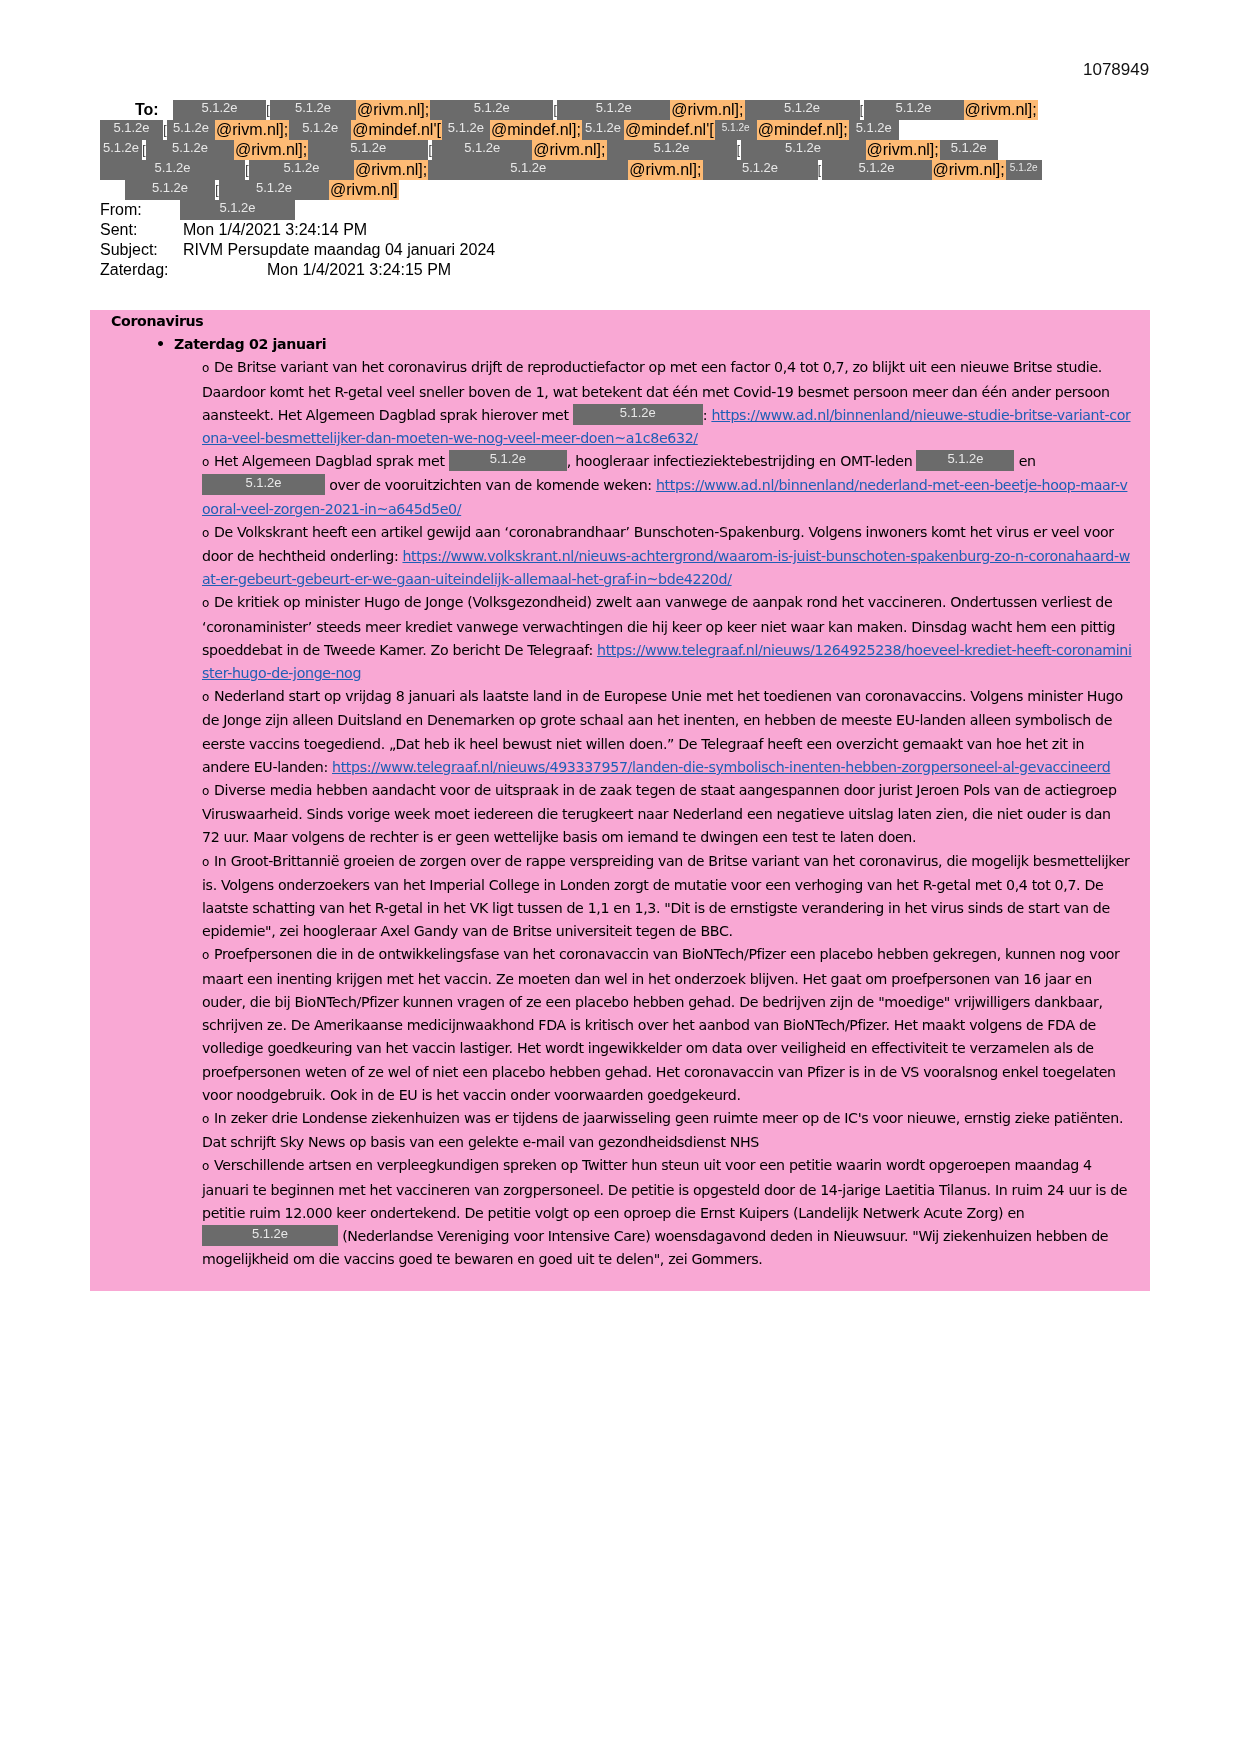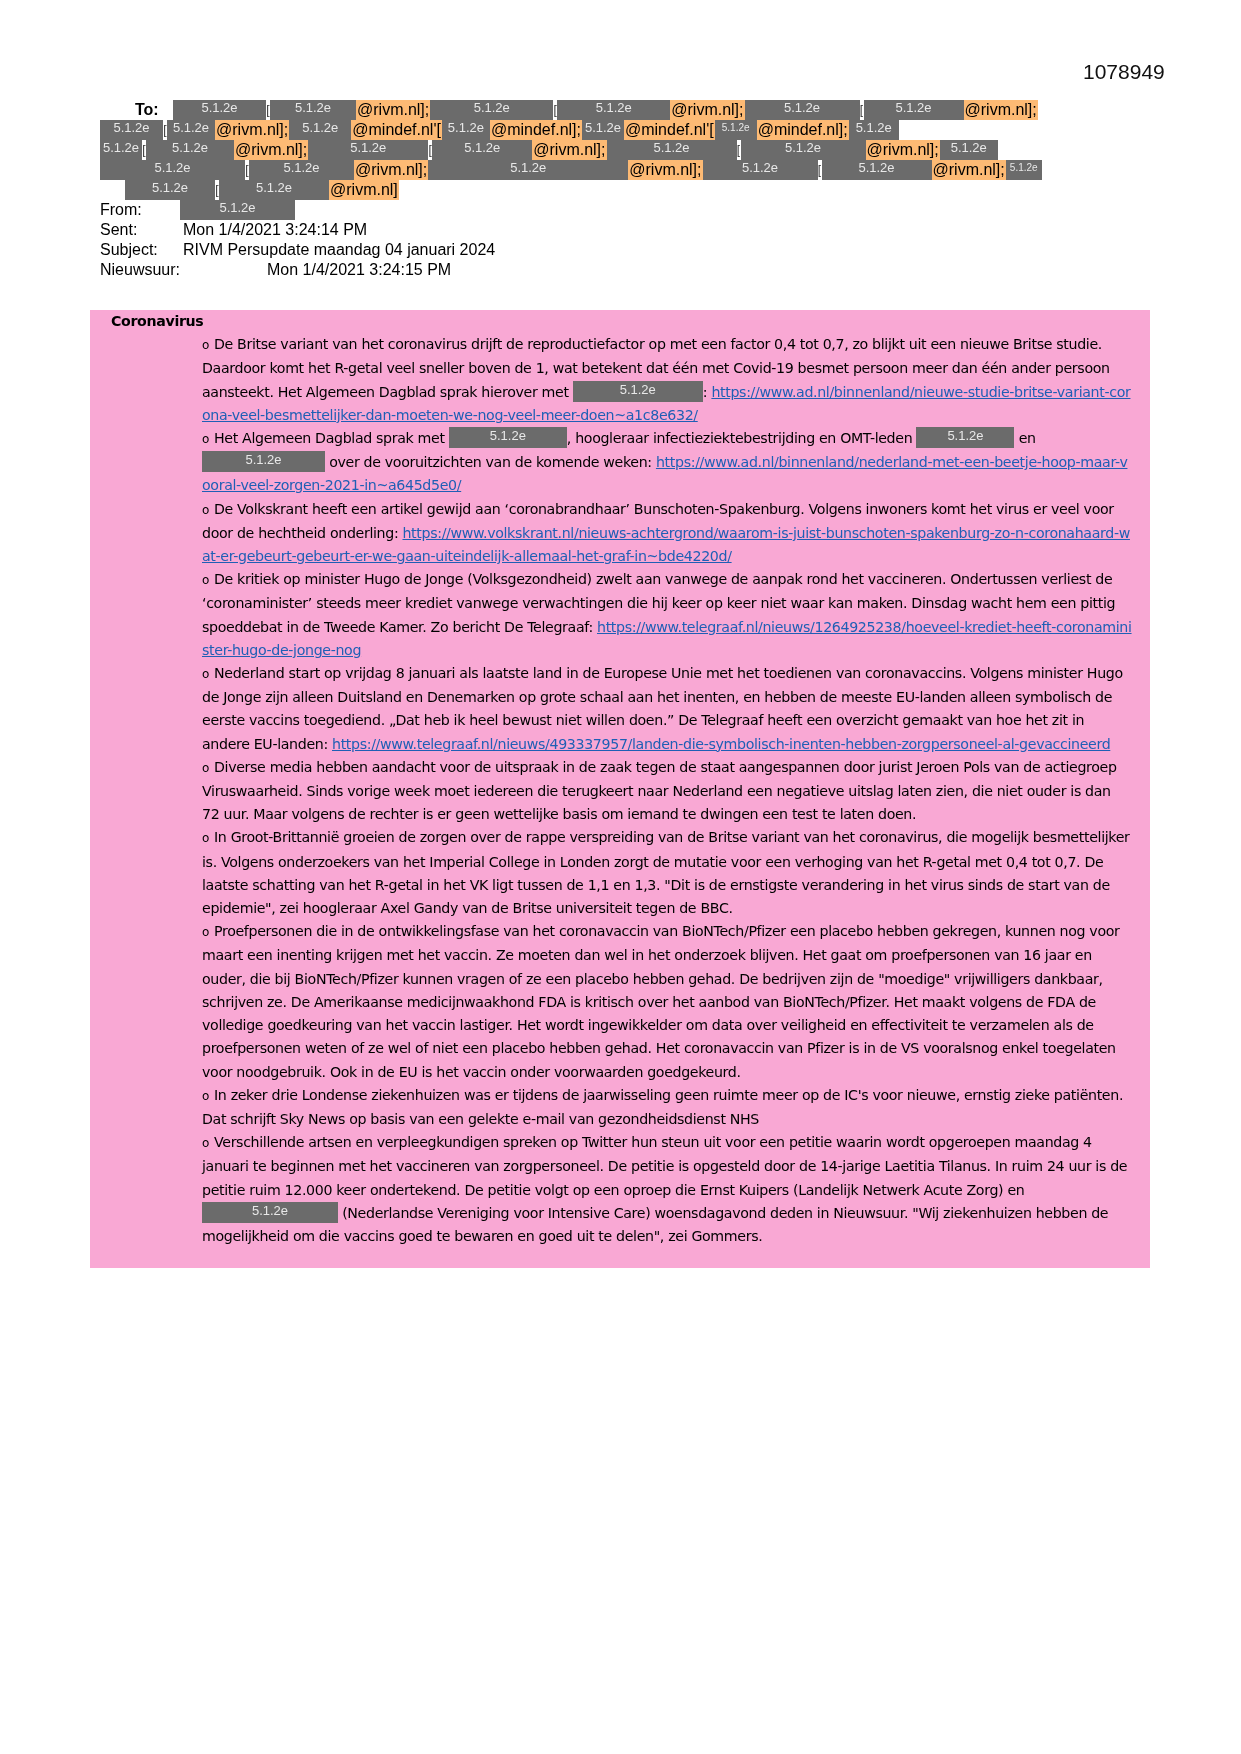--- a/index.html
+++ b/index.html
@@ -1,17 +1,17 @@
 <!DOCTYPE html>
 <html><head>
 <meta charset="utf-8">
 <style>
   html, body { margin: 0; padding: 0; background: #ffffff; }
   body { width: 1241px; height: 1754px; position: relative; overflow: hidden; color: #000; }
-  .doc-id { position: absolute; left: 1083px; top: 60px; font-family: "Liberation Sans", sans-serif; font-size: 21px; color: #111; }
+  .doc-id { position: absolute; left: 1083px; top: 60px; font-family: "Liberation Sans", sans-serif; font-size: 17px; color: #111; }
 
   .header { position: absolute; left: 100px; top: 100px; width: 1040px; font-family: "Liberation Sans", sans-serif; font-size: 16px; line-height: 20px; }
   .to-block { position: relative; height: 100px; }
   .to-label { position: absolute; left: 0; top: 0; font-weight: bold; margin-left: 35px; }
   .rline { position: absolute; left: 0; height: 20px; white-space: nowrap; }
   .red { display: inline-block; background: #6b6b6b; color: #e8e8e8; font-size: 13px; text-align: center; height: 20px; line-height: 16px; vertical-align: top; }
   .red.small { font-size: 10px; }
   .addr { display: inline-block; background: #fdba74; height: 20px; line-height: 20px; vertical-align: top; padding: 0 1px; }
   .br { display: inline-block; width: 4px; height: 20px; background: #fff; vertical-align: top; font-size: 12px; line-height: 20px; color: #333; text-align: center; overflow: hidden; }
 
@@ -66,27 +66,30 @@
   </div>
   <div class="meta-row">
     <span class="meta-label">Sent:</span>
     <span class="meta-val">Mon 1/4/2021 3:24:14 PM</span>
   </div>
   <div class="meta-row">
     <span class="meta-label">Subject:</span>
     <span class="meta-val">RIVM Persupdate maandag 04 januari 2024</span>
   </div>
   <div class="meta-row">
-    <span class="meta-label">Nieuwsuur:</span>
+    <span class="meta-label">Zaterdag:</span>
     <span class="meta-val recv">Mon 1/4/2021 3:24:15 PM</span>
   </div>
 </div>
 
 <div class="body">
   <div class="section-title">Coronavirus</div>
+  <div class="day">
+    <span class="bullet">•</span><span>Zaterdag 02 januari</span>
+  </div>
 
   <div class="items">
     <p class="item">
       <span class="circ">o</span><span>De Britse variant van het coronavirus drijft de reproductiefactor op met een factor 0,4 tot 0,7, zo blijkt uit een nieuwe Britse studie. Daardoor komt het R-getal veel sneller boven de 1, wat betekent dat één met Covid-19 besmet persoon meer dan één ander persoon aansteekt. Het Algemeen Dagblad sprak hierover met </span><span class="inline-red" style="width:130px">5.1.2e</span><span>:</span>
       <a class="link" href="#">https://www.ad.nl/binnenland/nieuwe-studie-britse-variant-corona-veel-besmettelijker-dan-moeten-we-nog-veel-meer-doen~a1c8e632/</a>
     </p>
     <p class="item">
       <span class="circ">o</span><span>Het Algemeen Dagblad sprak met </span><span class="inline-red" style="width:118px">5.1.2e</span><span>, hoogleraar infectieziektebestrijding en OMT-leden </span><span class="inline-red" style="width:98px">5.1.2e</span>
       <span>en </span><span class="inline-red" style="width:123px">5.1.2e</span><span> over de vooruitzichten van de komende weken: </span><a class="link" href="#">https://www.ad.nl/binnenland/nederland-met-een-beetje-hoop-maar-vooral-veel-zorgen-2021-in~a645d5e0/</a>
     </p>

